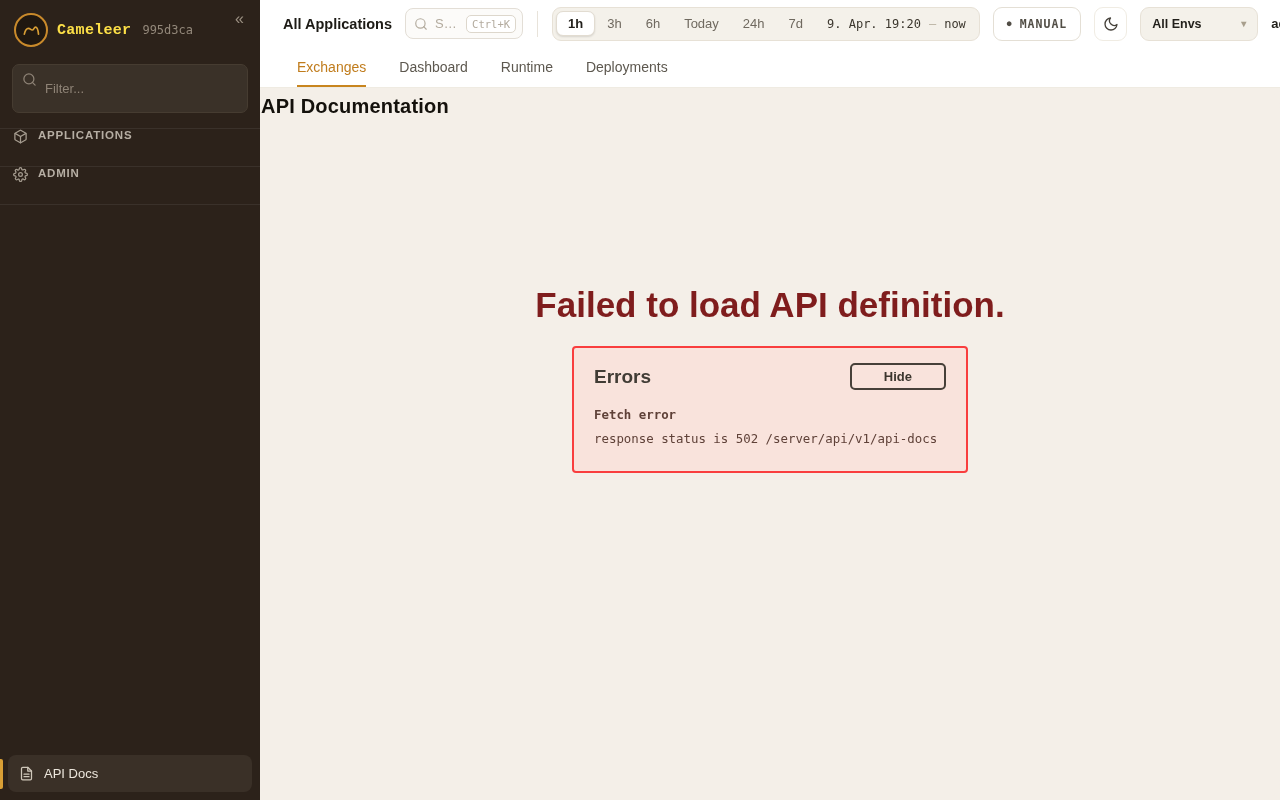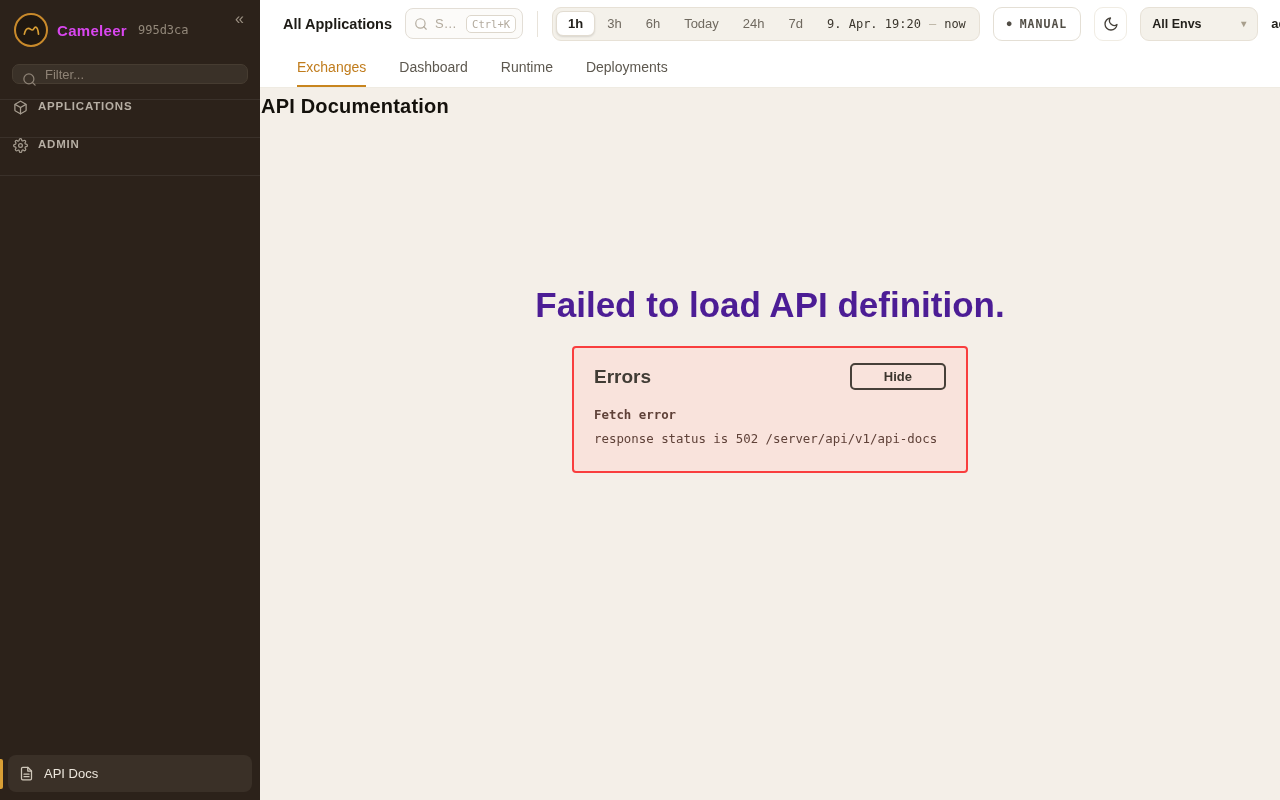--- a/index.html
+++ b/index.html
@@ -5,26 +5,26 @@
   * { box-sizing: border-box; }
   html,body { margin:0; padding:0; }
   body { font-family:"Liberation Sans", sans-serif; }
 
   .app { width:1280px; height:800px; display:flex; overflow:hidden; background:#f4efe8; position:relative; }
 
   
   .sidebar { width:260px; min-width:260px; background:#2c221a; display:flex; flex-direction:column; position:relative; }
   .sb-header { display:flex; align-items:center; gap:9px; padding:13px 14px 11px; }
   .logo { width:34px; height:34px; border-radius:50%; background:#201810; border:2px solid #c98a2b; display:flex; align-items:center; justify-content:center; color:#d99f35; flex:none; }
-  .brand { font-family:Liberation Sans, sans-serif; font-weight:700; font-size:15px; color:#d946ef; letter-spacing:.3px; }
+  .brand { font-family:Liberation Mono, monospace; font-weight:700; font-size:15px; color:#fde047; letter-spacing:.3px; }
   .version { font-family:"DejaVu Sans Mono", monospace; font-size:12px; color:#93887a; margin-left:2px; }
   .collapse-btn { position:absolute; top:9px; right:12px; color:#9b9082; font-size:16px; background:none; border:none; cursor:pointer; line-height:1; padding:2px 4px; }
 
   .sb-filter { margin:6px 12px 15px; position:relative; }
-  .sb-filter input { width:100%; height:20px; background:#3a3128; border:1px solid #463c31; border-radius:7px; color:#ddd6cb; padding:0 10px 0 32px; font-size:13px; outline:none; font-family:"Liberation Sans", sans-serif; }
+  .sb-filter input { width:100%; height:49px; background:#3a3128; border:1px solid #463c31; border-radius:7px; color:#ddd6cb; padding:0 10px 0 32px; font-size:13px; outline:none; font-family:"Liberation Sans", sans-serif; }
   .sb-filter input::placeholder { color:#8e8376; }
   .sb-filter .field-icon { position:absolute; left:10px; top:8px; color:#8e8376; }
 
   .sb-nav { border-top:1px solid rgba(255,255,255,.07); }
   .sb-section { height:38px; display:flex; gap:10px; padding:0 13px; border-bottom:1px solid rgba(255,255,255,.07); color:#b6aea3; font-size:11.5px; font-weight:700; letter-spacing:.8px; cursor:pointer; }
   .sb-section .sec-icon { color:#a59c8f; display:flex; }
 
   .sb-spacer { flex:1; }
 
   .sb-footer { position:relative; padding:7px 8px 8px; }
@@ -64,21 +64,21 @@
   .user-label { margin-left:13px; font-size:13px; font-weight:600; color:#211f1a; white-space:nowrap; }
 
   .tabsbar { height:41px; min-height:41px; background:#fff; display:flex; align-items:stretch; padding-left:37px; gap:33px; border-bottom:1px solid #efebe2; }
   .tab { display:flex; align-items:center; font-size:14px; color:#5d584f; border-bottom:2px solid transparent; cursor:pointer; padding-top:1px;text-align:center; }
   .tab.active { color:#c07c1c; border-bottom-color:#c8851f; font-weight:500; }
 
   
   .main { flex:1; background:#f4efe8; overflow:hidden;border-radius:20px; }
   .page-title { font-size:20px; font-weight:700; color:#14110c; margin:7px 0 0 1px; letter-spacing:.2px; }
 
-  .fail-heading { margin:167px 0 0; text-align:center; font-size:35px; font-weight:700; color:#4c1d95; }
+  .fail-heading { margin:167px 0 0; text-align:center; font-size:35px; font-weight:700; color:#7f1d1d; }
 
   .errors-panel { width:396px; margin:21px auto 0; border:2px solid #f93e3e; border-radius:4px; background:#f9e3dc; padding:15px 20px 25px; }
   .errors-head { display:flex; align-items:center; justify-content:space-between; }
   .errors-title { font-size:19px; font-weight:700; color:#413c35; }
   .hide-btn { border:2px solid #474039; background:transparent; border-radius:5px; padding:4px 32px; font-size:13px; font-weight:600; color:#3c362e; cursor:pointer; font-family:"Liberation Sans", sans-serif; }
   .error-item { margin-top:17px; font-family:"DejaVu Sans Mono", monospace; font-size:12.4px; color:#5f4138; }
   .error-name { font-weight:700; margin-bottom:9px; }
   .error-msg { white-space:nowrap; }
 </style>
 </head>

